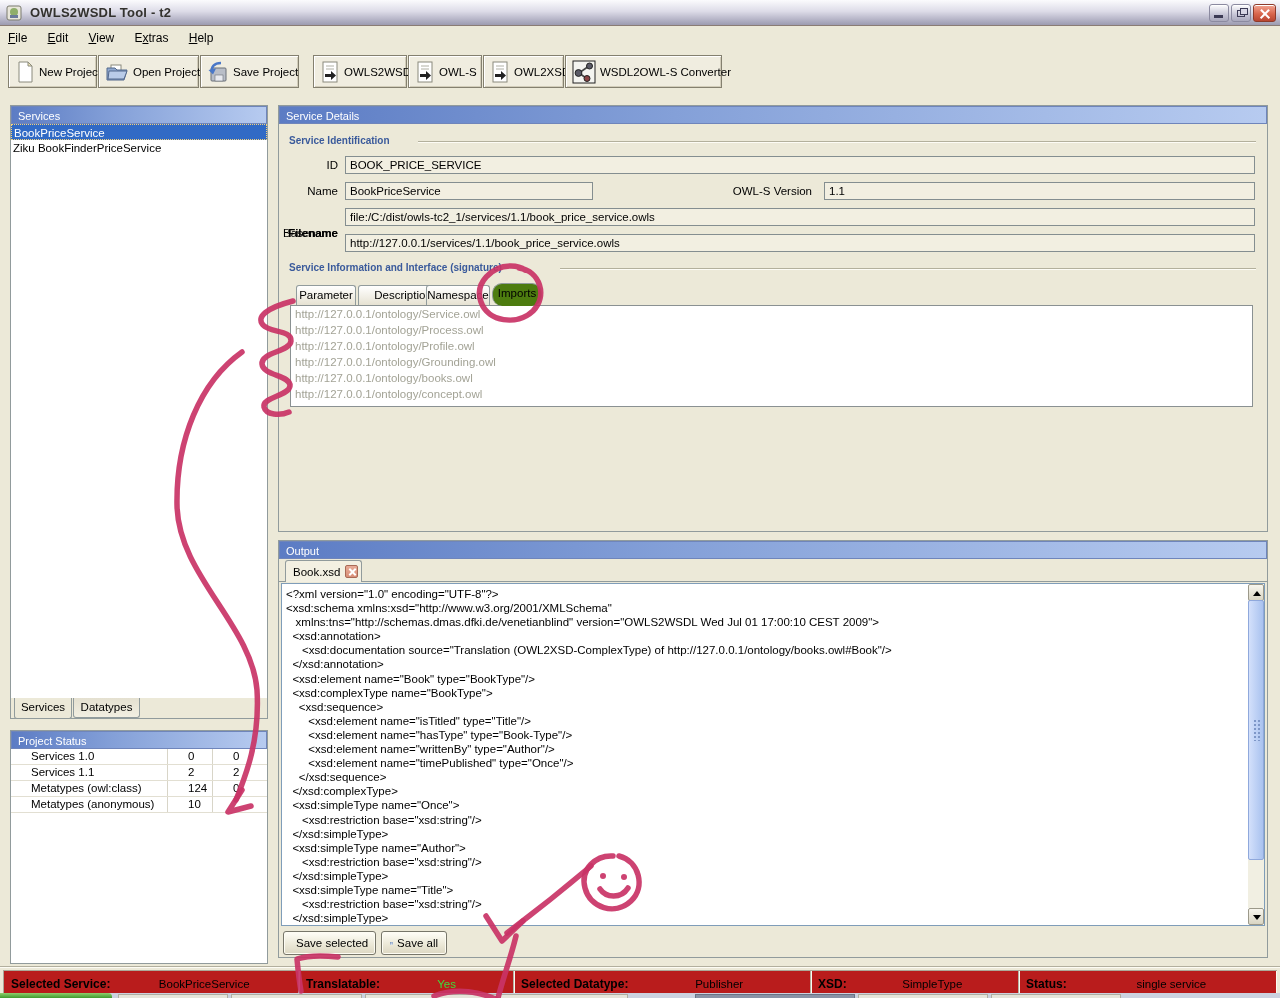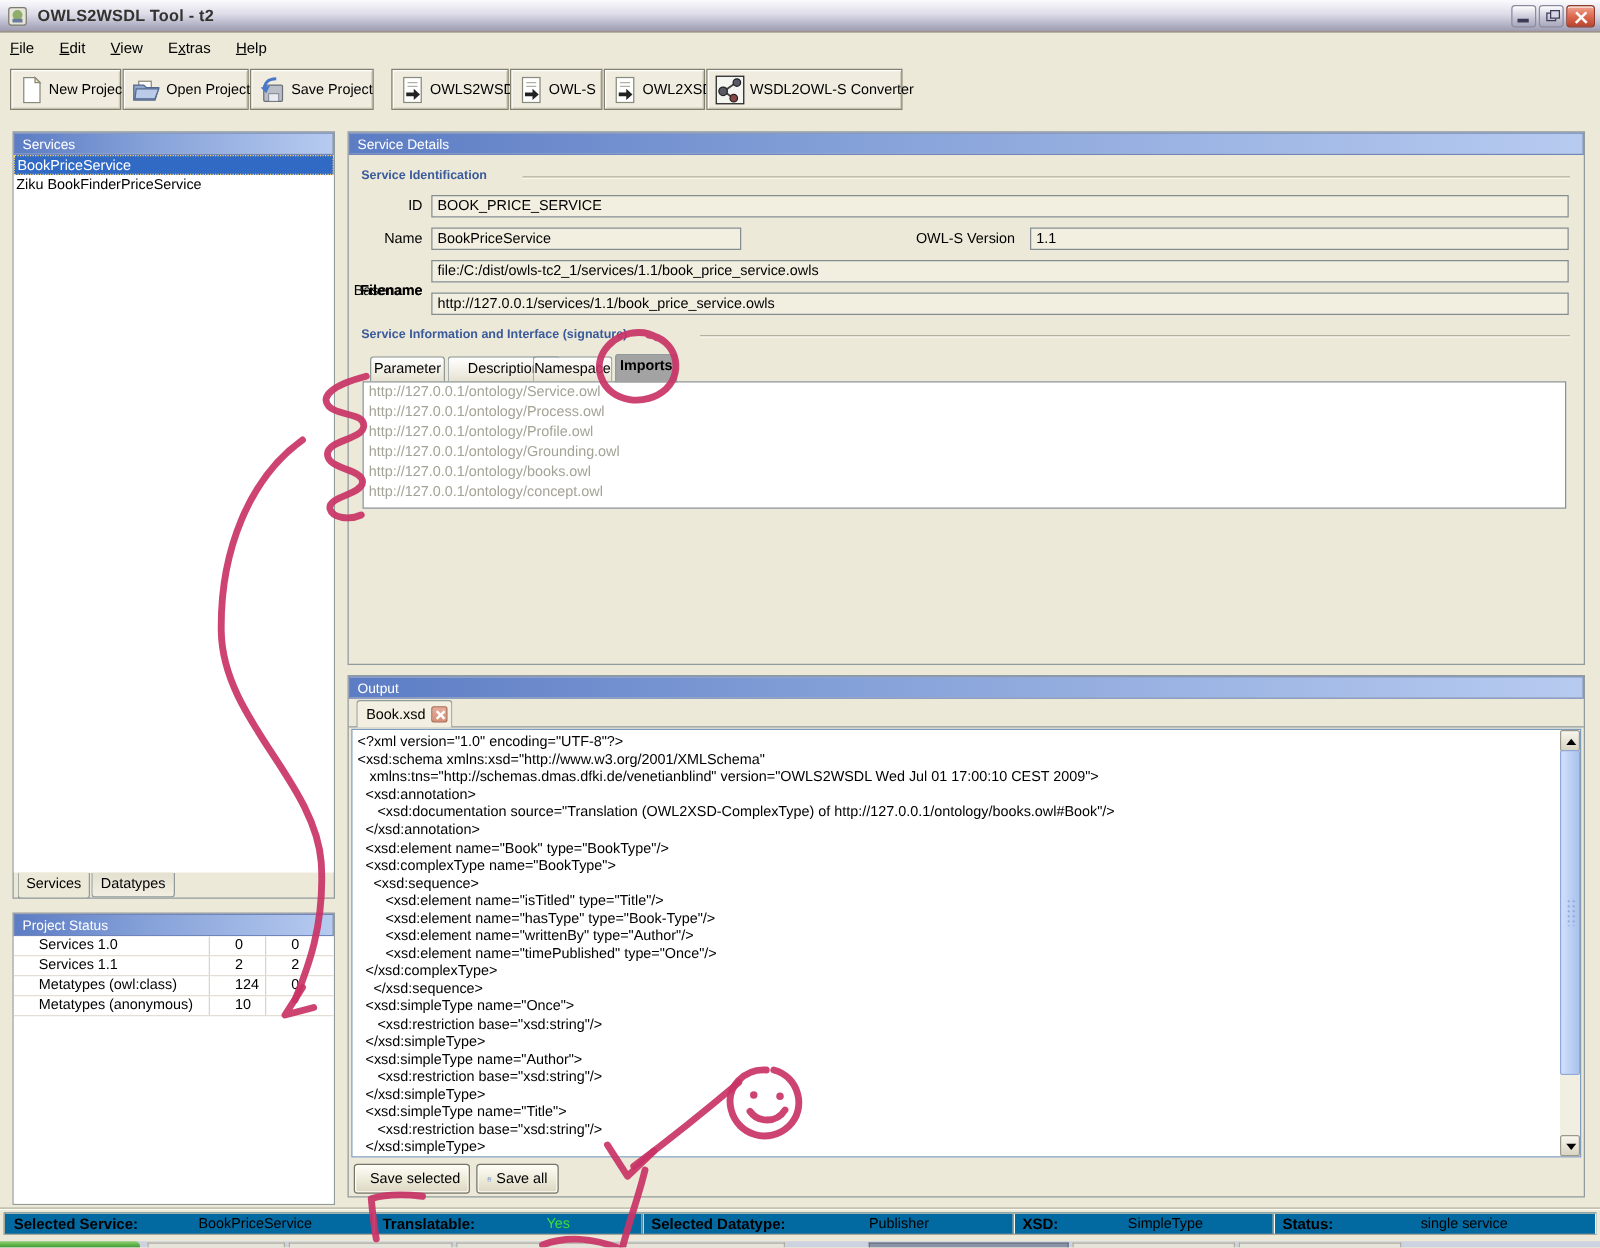--- a/index.html
+++ b/index.html
@@ -84,21 +84,21 @@
   }
   .sec-title { font-weight:bold; font-size:10px; color:#3a5a9b; white-space:nowrap; }
   .sec-rule { height:1px; background:#b3b09c; box-shadow:0 1px 0 #fdfcf5; }
 
   
   .iface-tab {
     top:285px; height:20px; line-height:19px; text-align:center; font-size:11.5px;
     border:1px solid #919b9c; border-bottom:none; border-radius:3px 3px 0 0;
     background:linear-gradient(#ffffff,#e6e2d2); z-index:1;
   }
-  .iface-tab.active { top:283px; height:23px; background:#a3a3a3; z-index:2; font-weight:bold; }
+  .iface-tab.active { top:283px; height:23px; background:#4d7c0f; z-index:2; font-weight:normal;border-radius:10px; }
   #imports-box { left:290px; top:305px; width:963px; height:102px; background:#fff; border:1px solid #8a9192; z-index:0; }
   #imports-box .list-item { color:#a3a396; height:16px; line-height:16px; padding-left:4px; }
 
   
   #out-tab {
     left:285px; top:560px; width:77px; height:22px; z-index:2;
     border:1px solid #919b9c; border-bottom:none; border-radius:3px 3px 0 0;
     background:#f3f0e2; display:flex; align-items:center; gap:5px; padding-left:7px;
   }
   #out-tabline { left:279px; top:581px; width:988px; height:1px; background:#919b9c; z-index:1; }
@@ -126,22 +126,22 @@
   .sbtn {
     top:931px; height:24px; display:flex; align-items:center; gap:4px; padding:0 8px;
     border:1px solid #77766a; border-radius:3px;
     background:linear-gradient(#fffef8,#ece9d8 55%,#dcd7c2); box-shadow:inset 0 0 0 1px #fdfcf3;
     font-size:11.5px; white-space:nowrap;
   }
 
   
   #groove { left:0; top:966px; width:1280px; height:2px; background:#b2af9e; border-bottom:1px solid #fdfcf4; }
   #statusbar {
-    left:3px; top:970px; width:1274px; height:18px; display:flex;
-    border:1px solid #aca899; background:#0369a1;
+    left:3px; top:970px; width:1274px; height:28px; display:flex;
+    border:1px solid #aca899; background:#b91c1c;
   }
   .seg { display:flex; align-items:center; border-right:1px solid #b5b2a2; box-shadow:1px 0 0 #fbfaf2; }
   .seg .lbl { font-weight:bold; font-size:12px; padding-left:7px; }
   .seg .val { flex:1; text-align:center; font-size:11.5px; }
 
   
   #taskbar { left:0; top:993px; width:1280px; height:5px; background:#ccd2e0; }
   #start-frag { left:0; top:993px; width:112px; height:5px; border-radius:0 4px 0 0;
     background:linear-gradient(#8fd06e,#3f9a2e); }
   .task-frag { top:994px; height:4px; background:#e6e4da; border:1px solid #b0aea0; border-bottom:none; }
@@ -339,22 +339,22 @@
     <div class="xline">  &lt;xsd:annotation&gt;</div>
     <div class="xline">     &lt;xsd:documentation source="Translation (OWL2XSD-ComplexType) of http://127.0.0.1/ontology/books.owl#Book"/&gt;</div>
     <div class="xline">  &lt;/xsd:annotation&gt;</div>
     <div class="xline">  &lt;xsd:element name="Book" type="BookType"/&gt;</div>
     <div class="xline">  &lt;xsd:complexType name="BookType"&gt;</div>
     <div class="xline">    &lt;xsd:sequence&gt;</div>
     <div class="xline">       &lt;xsd:element name="isTitled" type="Title"/&gt;</div>
     <div class="xline">       &lt;xsd:element name="hasType" type="Book-Type"/&gt;</div>
     <div class="xline">       &lt;xsd:element name="writtenBy" type="Author"/&gt;</div>
     <div class="xline">       &lt;xsd:element name="timePublished" type="Once"/&gt;</div>
+    <div class="xline">    &lt;/xsd:sequence&gt;</div>
     <div class="xline">  &lt;/xsd:complexType&gt;</div>
-    <div class="xline">    &lt;/xsd:sequence&gt;</div>
     <div class="xline">  &lt;xsd:simpleType name="Once"&gt;</div>
     <div class="xline">     &lt;xsd:restriction base="xsd:string"/&gt;</div>
     <div class="xline">  &lt;/xsd:simpleType&gt;</div>
     <div class="xline">  &lt;xsd:simpleType name="Author"&gt;</div>
     <div class="xline">     &lt;xsd:restriction base="xsd:string"/&gt;</div>
     <div class="xline">  &lt;/xsd:simpleType&gt;</div>
     <div class="xline">  &lt;xsd:simpleType name="Title"&gt;</div>
     <div class="xline">     &lt;xsd:restriction base="xsd:string"/&gt;</div>
     <div class="xline">  &lt;/xsd:simpleType&gt;</div>
   </div>

